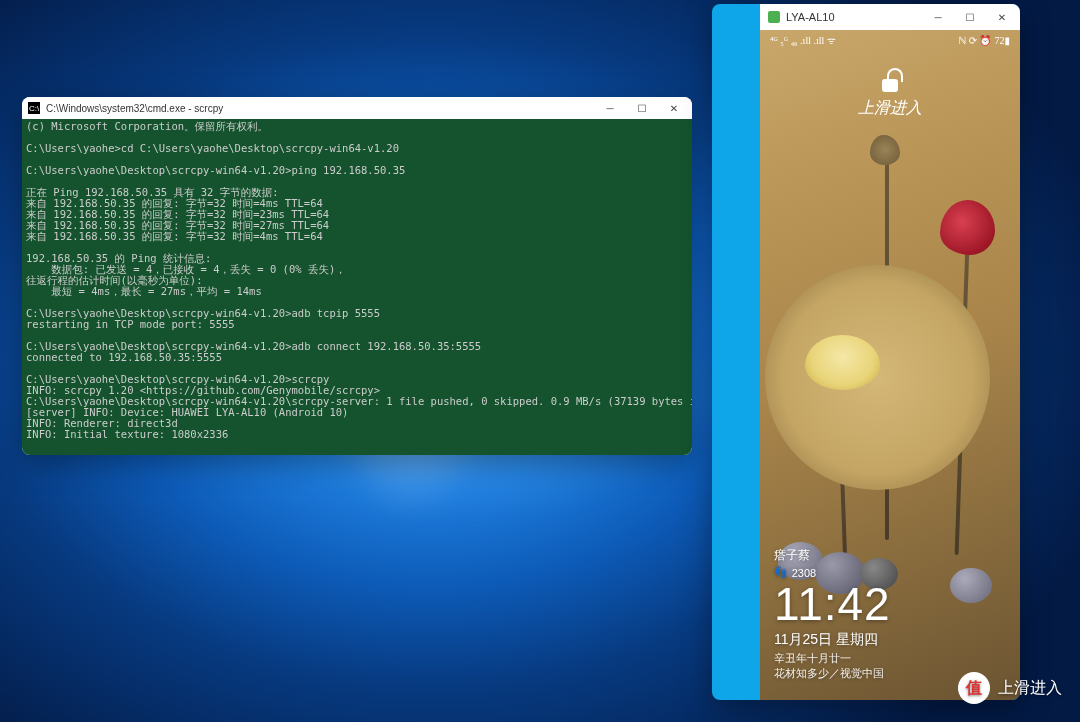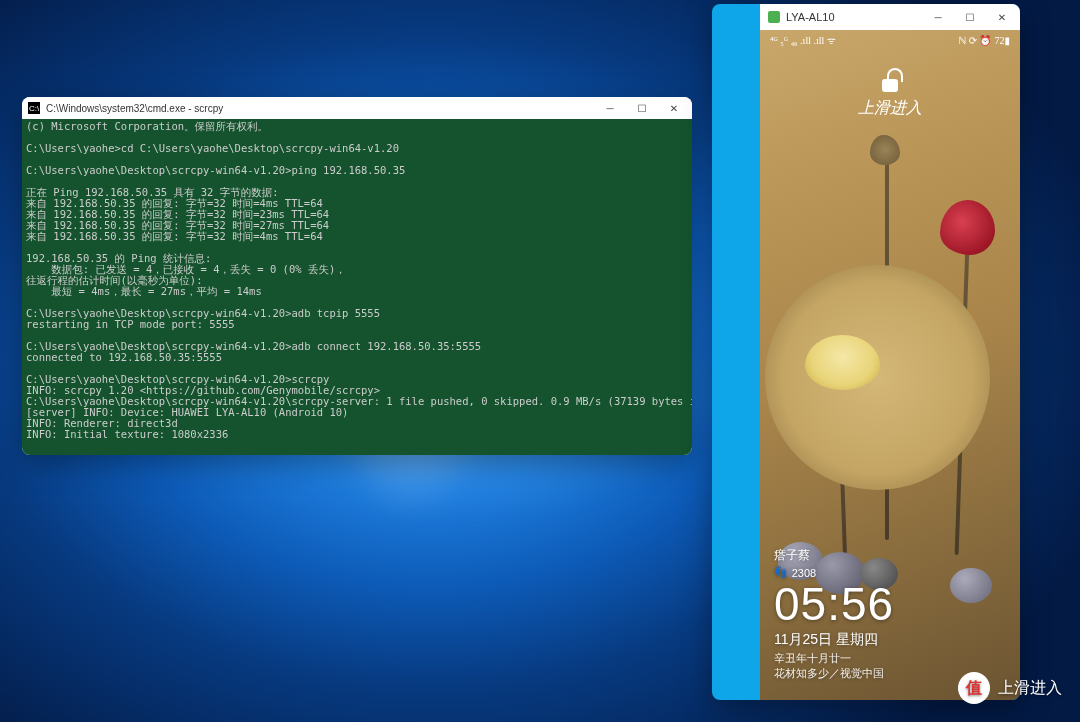--- a/index.html
+++ b/index.html
@@ -346,21 +346,21 @@
       <div class="lock-icon"></div>
       <div class="swipe-text">上滑进入</div>
     </div>
 
     <div class="lock-info">
       <div class="user-name">瘩子蔡</div>
       <div class="steps">
         <span>👣</span>
         <span>2308</span>
       </div>
-      <div class="time">05:56</div>
+      <div class="time">11:42</div>
       <div class="date">11月25日 星期四</div>
       <div class="lunar">辛丑年十月廿一</div>
       <div class="caption">花材知多少／视觉中国</div>
     </div>
   </div>
 </div>
 
 <div class="watermark">
   <div class="watermark-badge">值</div>
   <span>上滑进入</span>

